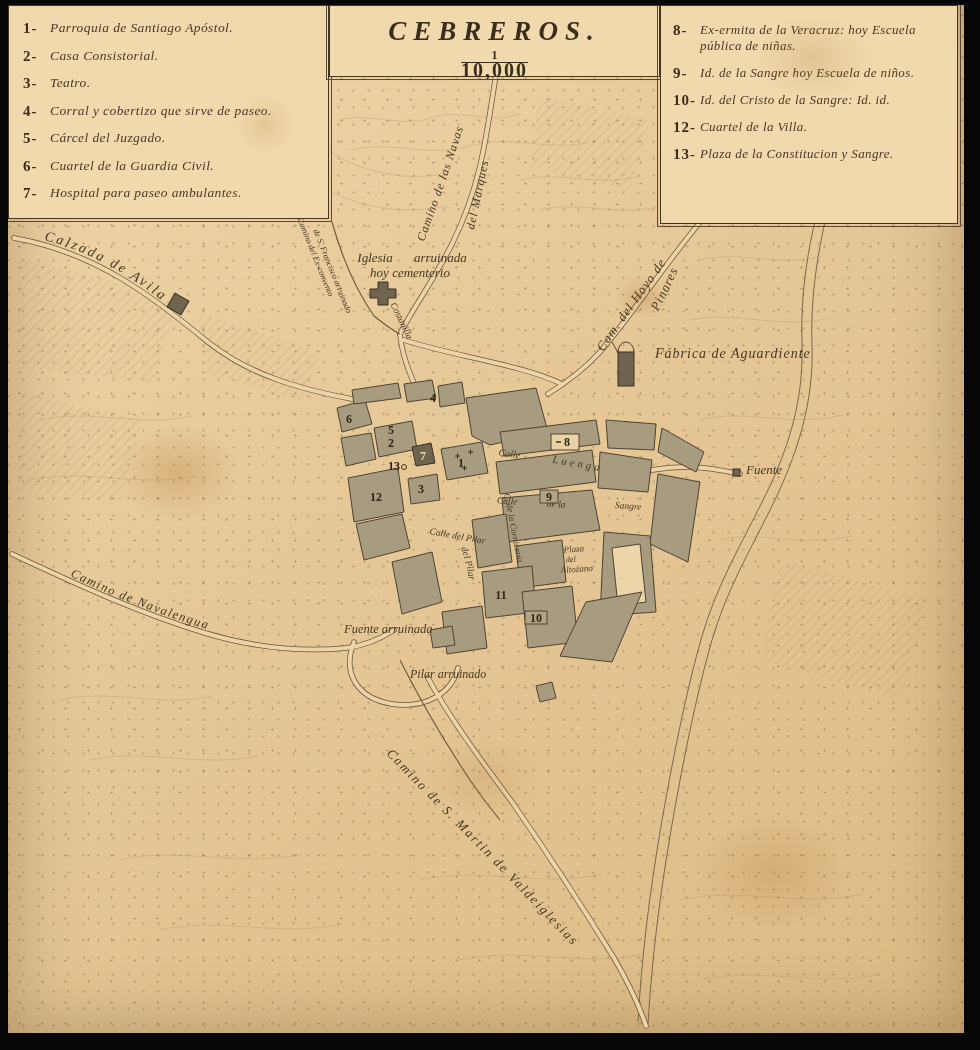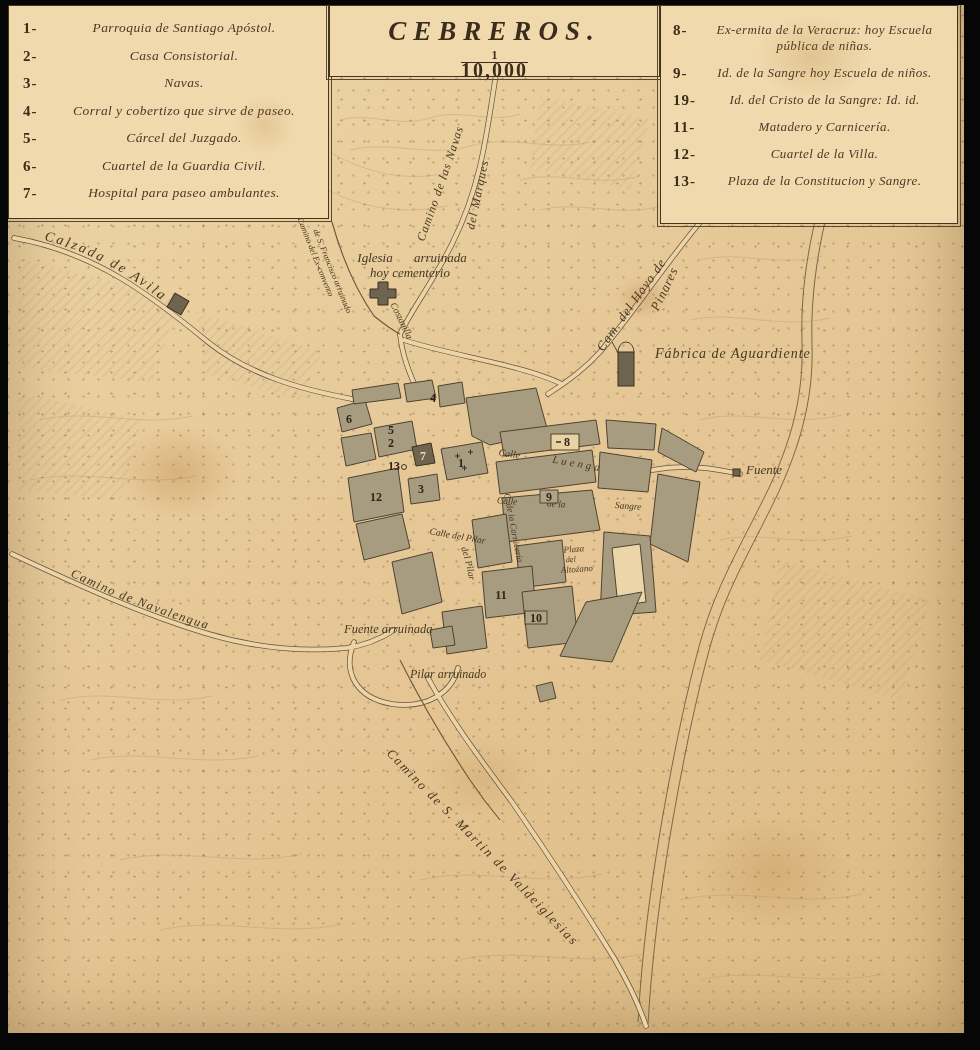--- a/index.html
+++ b/index.html
@@ -22,21 +22,21 @@
               outline:1px solid #5a4830;outline-offset:2px;box-sizing:border-box;
               color:#4a3826;z-index:5;}
   .legend-left{left:8px;top:5px;width:321px;height:214px;padding:14px 10px 8px 14px;}
   .legend-right{left:660px;top:5px;width:298px;height:219px;padding:16px 8px 8px 12px;}
   .title-box{left:329px;top:5px;width:331px;height:72px;text-align:center;padding-top:10px;box-sizing:border-box;}
   .entry{display:flex;align-items:flex-start;font-style:italic;}
   .legend-left .entry{font-size:13.5px;line-height:16px;margin-bottom:11.5px;}
   .legend-right .entry{font-size:13px;line-height:16px;margin-bottom:11px;}
   .entry .num{font-style:normal;font-weight:bold;font-size:15px;width:27px;flex:0 0 27px;
               color:#3c2d1b;letter-spacing:1px;}
-  .entry .txt{flex:1;letter-spacing:.4px;text-align:center;}
+  .entry .txt{flex:1;letter-spacing:.4px;}
   .map-title{font-size:27px;font-style:italic;font-weight:bold;letter-spacing:7px;color:#3a2d1c;}
   .frac{display:inline-block;text-align:center;margin-top:2px;color:#3a2d1c;}
   .frac .fnum{display:block;font-size:12px;line-height:12px;border-bottom:1.3px solid #3a2d1c;
               padding:0 16px 1px 16px;font-weight:bold;}
   .frac .fden{display:block;font-size:20px;line-height:15px;letter-spacing:2px;font-weight:bold;}
 
   
   .rd-o{fill:none;stroke:#6a573c;stroke-width:5.5;stroke-linecap:round;}
   .rd-i{fill:none;stroke:#ecd4a8;stroke-width:4;stroke-linecap:round;}
   .rd-t{fill:none;stroke:#6a573c;stroke-width:1.1;}
@@ -241,21 +241,21 @@
         <div class="entry">
           <span class="num">1-</span>
           <span class="txt">Parroquia de Santiago Apóstol.</span>
         </div>
         <div class="entry">
           <span class="num">2-</span>
           <span class="txt">Casa Consistorial.</span>
         </div>
         <div class="entry">
           <span class="num">3-</span>
-          <span class="txt">Navas.</span>
+          <span class="txt">Teatro.</span>
         </div>
         <div class="entry">
           <span class="num">4-</span>
           <span class="txt">Corral y cobertizo que sirve de paseo.</span>
         </div>
         <div class="entry">
           <span class="num">5-</span>
           <span class="txt">Cárcel del Juzgado.</span>
         </div>
         <div class="entry">
@@ -279,26 +279,22 @@
       <div class="legend-box legend-right">
         <div class="entry">
           <span class="num">8-</span>
           <span class="txt">Ex-ermita de la Veracruz: hoy Escuela pública de niñas.</span>
         </div>
         <div class="entry">
           <span class="num">9-</span>
           <span class="txt">Id. de la Sangre hoy Escuela de niños.</span>
         </div>
         <div class="entry">
-          <span class="num">19-</span>
+          <span class="num">10-</span>
           <span class="txt">Id. del Cristo de la Sangre: Id. id.</span>
-        </div>
-        <div class="entry">
-          <span class="num">11-</span>
-          <span class="txt">Matadero y Carnicería.</span>
         </div>
         <div class="entry">
           <span class="num">12-</span>
           <span class="txt">Cuartel de la Villa.</span>
         </div>
         <div class="entry">
           <span class="num">13-</span>
           <span class="txt">Plaza de la Constitucion y Sangre.</span>
         </div>
       </div>

